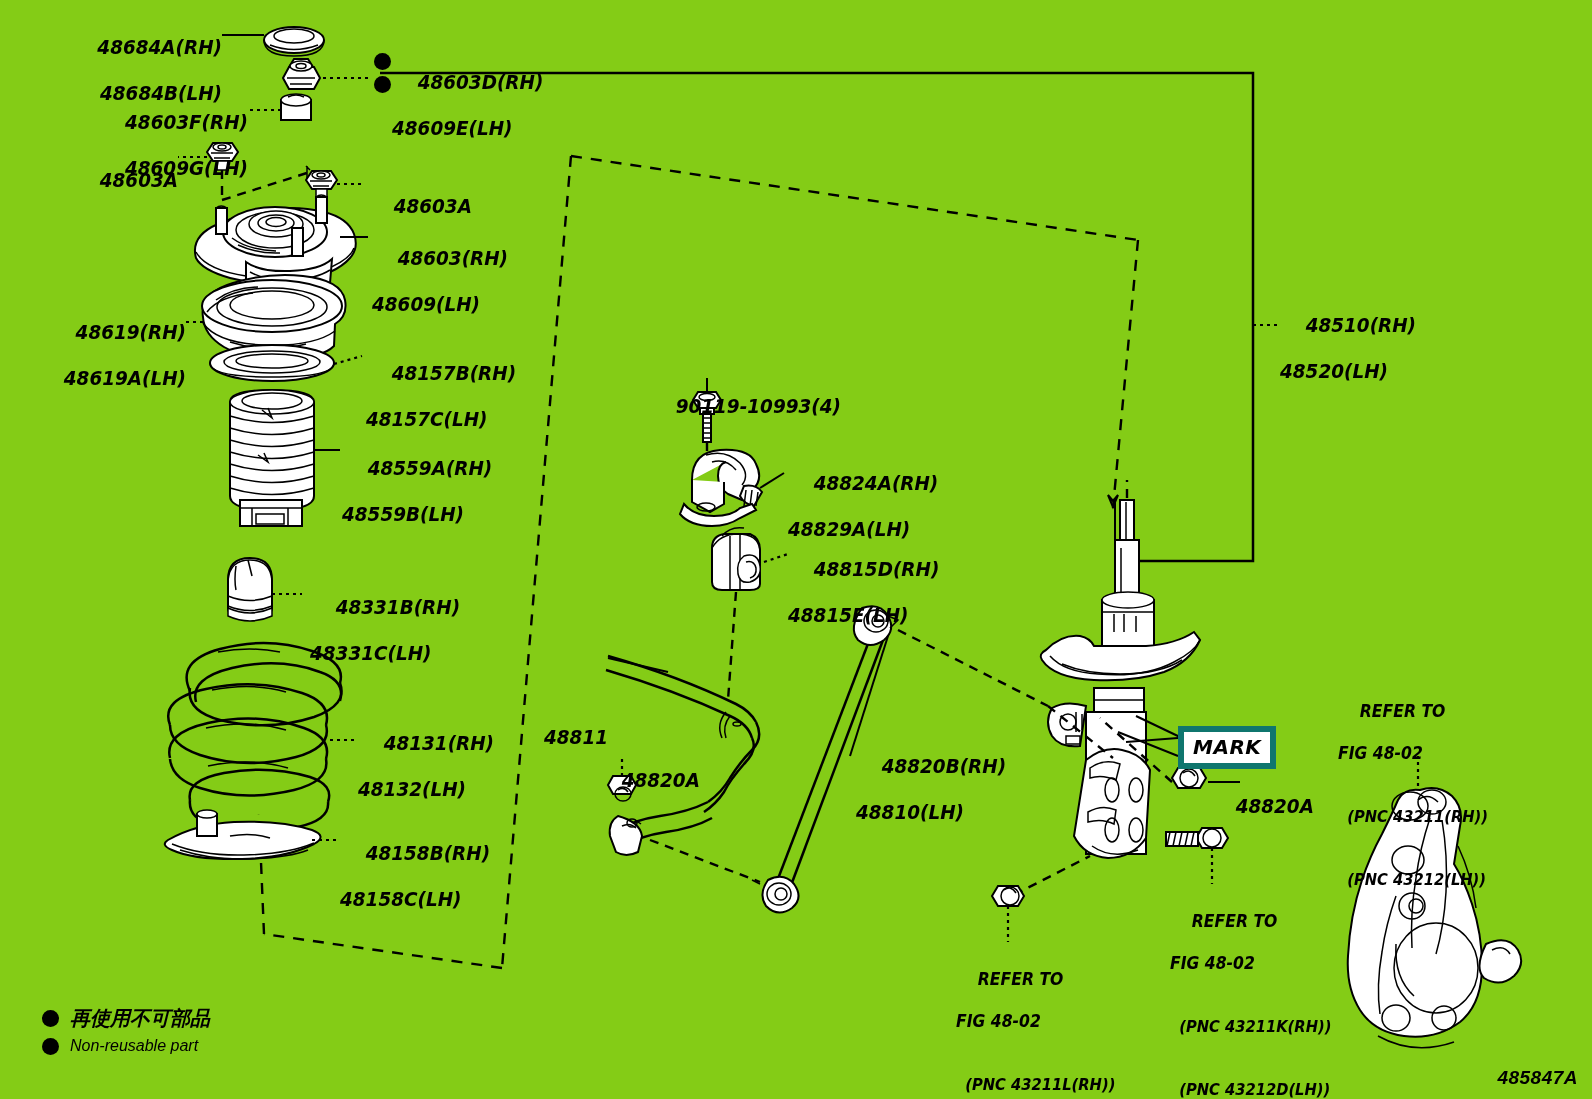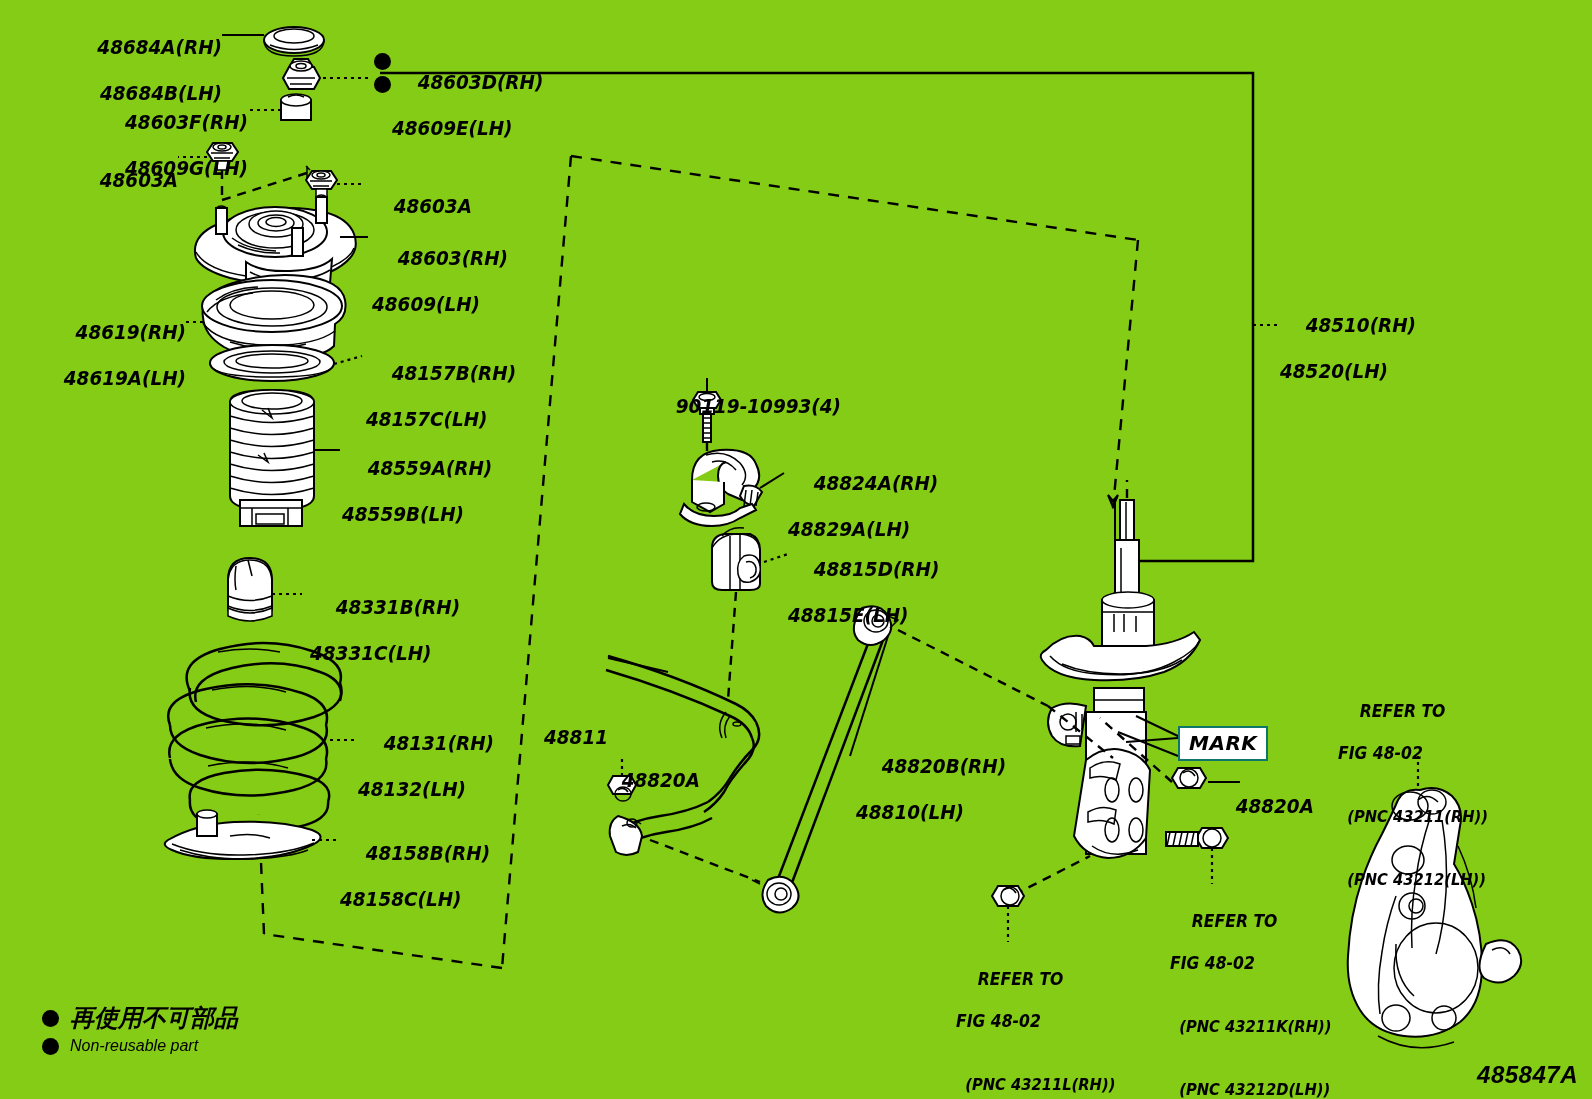--- a/index.html
+++ b/index.html
@@ -35,50 +35,50 @@
     line-height:21px;
     color:#000;
     white-space:pre;
     transform:scaleX(0.92);
     transform-origin:left top;
   }
   .refnote .ind{display:block;padding-left:10px;font-size:16px;}
   
   .markbox{
     position:absolute;
-    border:2px solid #0f766e;
+    border:6px solid #0f766e;
     background:#fff;
     font-family:"DejaVu Sans",sans-serif;
     font-weight:700;
     font-size:20px;
     line-height:20px;
     padding:5px 9px 6px 9px;
     color:#000;
     letter-spacing:0.5px;
   }
   
   .legend{position:absolute;left:42px;top:1004px;}
   .legend .row{display:flex;align-items:center;height:28px;}
   .legend .dot{
     width:17px;height:17px;border-radius:50%;
     background:#000;flex:0 0 auto;margin-right:11px;
   }
   .legend .jp{
-    font-family:"DejaVu Sans",sans-serif;font-weight:700;font-size:24px;color:#000;
+    font-family:"DejaVu Sans",sans-serif;font-weight:700;font-size:20px;color:#000;
   }
   .legend .en{
     font-family:"Liberation Sans",sans-serif;font-weight:400;font-size:16px;color:#000;
   }
   
   .bdot{position:absolute;width:17px;height:17px;border-radius:50%;background:#000;}
   
   .figid{
     position:absolute;right:14px;bottom:10px;
     font-family:"Liberation Sans",sans-serif;
-    font-weight:700;font-size:24px;color:#000;letter-spacing:0.5px;
+    font-weight:700;font-size:19px;color:#000;letter-spacing:0.5px;
   }
   svg.art{position:absolute;left:0;top:0;width:1592px;height:1099px;overflow:visible;}
 </style>
 </head>
 <body>
 
 <div id="page">
 
   <svg class="art" viewBox="0 0 1592 1099">
     <defs>

